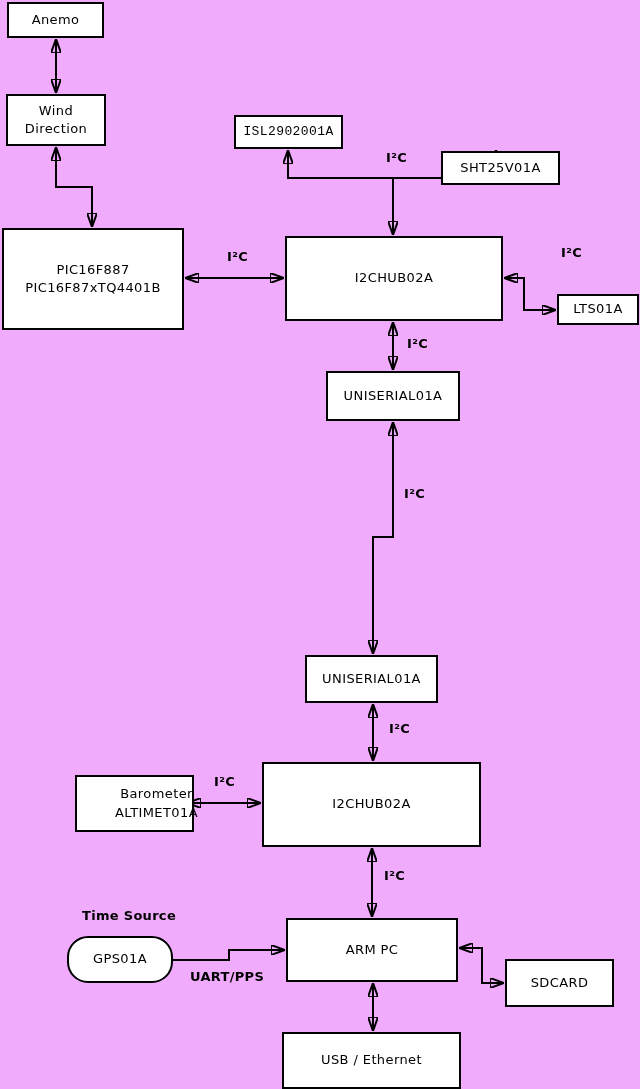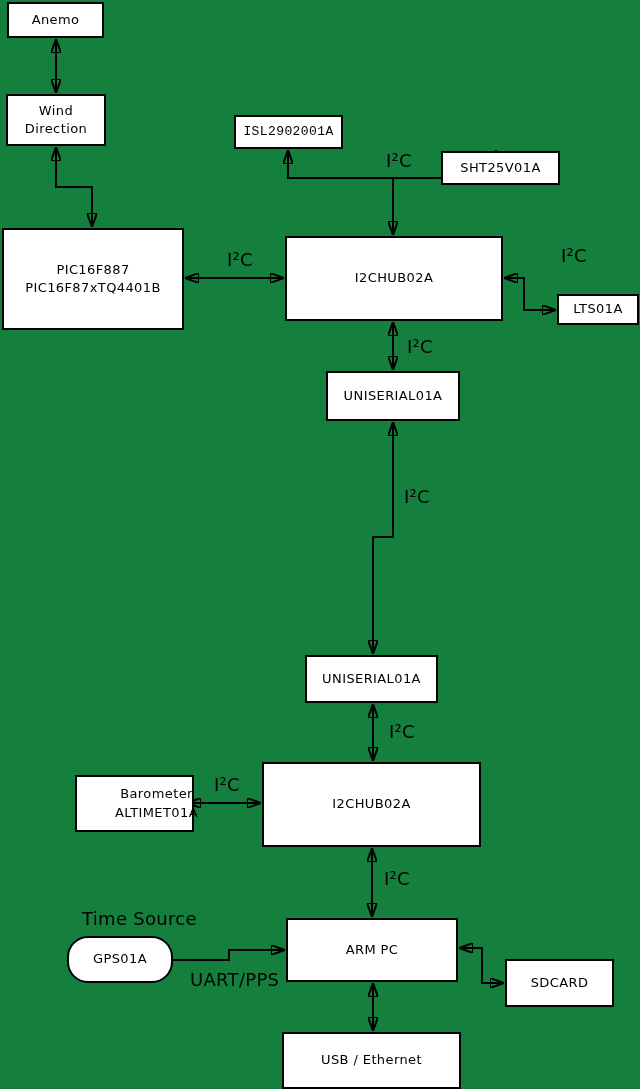--- a/index.html
+++ b/index.html
@@ -1,21 +1,21 @@
 <!DOCTYPE html>
 <html><head>
 <meta charset="utf-8">
 <style>
   html, body { margin: 0; padding: 0; }
   body { background: #ffffff; }
   #canvas {
     position: relative;
     width: 640px;
     height: 1089px;
-    background: #15803d;
+    background: #f0abfc;
     font-family: "DejaVu Sans", "Liberation Sans", sans-serif;
     color: #000000;
     overflow: hidden;
   }
   #connectors {
     position: absolute;
     left: 0; top: 0;
     width: 640px; height: 1089px;
   }
   #connectors path {
@@ -32,23 +32,24 @@
     align-items: center;
     justify-content: center;
     text-align: center;
     font-size: 13px;
     line-height: 1.4;
     letter-spacing: 0.4px;
     white-space: pre-line;
   }
   .elabel {
     position: absolute;
-    font-size: 18px;
+    font-size: 13px;
     letter-spacing: 0.3px;
     white-space: nowrap;
+    font-weight: bold;
   }
 </style>
 </head>
 <body>
 
 <div id="canvas">
 
   <svg id="connectors" viewBox="0 0 640 1089" xmlns="http://www.w3.org/2000/svg">
     <defs>
       <marker id="arr" viewBox="0 0 14 10" markerWidth="14" markerHeight="10" refX="13" refY="5" orient="auto-start-reverse" markerUnits="userSpaceOnUse">

